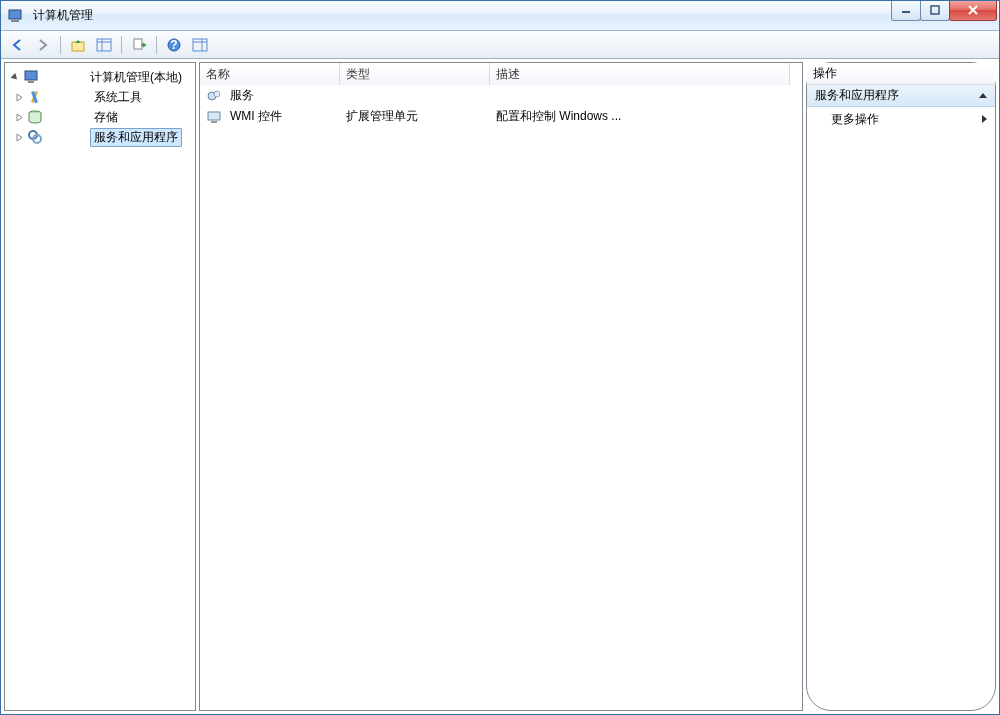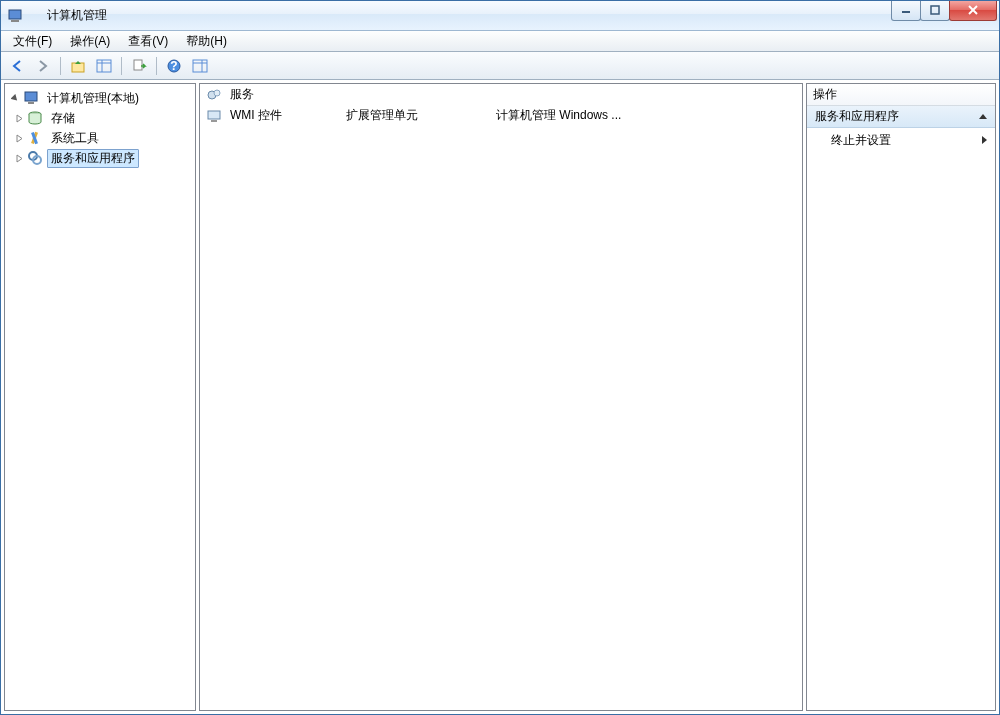--- a/index.html
+++ b/index.html
@@ -2,50 +2,50 @@
 <html><head>
 <meta charset="utf-8">
 <style>
 * { box-sizing: border-box; margin: 0; padding: 0; font-family: "Microsoft YaHei", "Segoe UI", Tahoma, sans-serif; font-size: 12px; }
 html, body { width: 1000px; height: 715px; overflow: hidden; background: #fff; }
 
 .window { width: 1000px; height: 715px; border: 1px solid #3a6ea5; display: flex; flex-direction: column; background: #fff; }
 
 
 .titlebar { height: 30px; background: linear-gradient(to bottom, #f7fbff 0%, #e8f1fb 45%, #d9e9f9 46%, #e8f3fe 100%); border-bottom: 1px solid #9db7d1; display: flex; align-items: center; padding: 0 0 0 6px; }
-.titlebar .title { flex: 1; display: flex; align-items: center; gap: 20px; color: #000; }
+.titlebar .title { flex: 1; display: flex; align-items: center; gap: 6px; color: #000; }
 .win-controls { display: flex; height: 20px; margin-right: 2px; margin-top: -10px;}
 .win-btn { width: 30px; height: 20px; display: flex; align-items: center; justify-content: center; border: 1px solid #6f8ba8; border-top: none; border-radius: 0 0 3px 3px; margin-left: -1px; background: linear-gradient(to bottom, #f5f9fd, #d5e5f5); }
 .win-btn.close { width: 48px; background: linear-gradient(to bottom, #f3a5a0 0%, #e46a63 49%, #d94b43 50%, #e2776f 100%); border-color: #9c3b36; }
 .win-glyph { stroke: #3a5a7a; }
 .win-btn.close .win-glyph { stroke: #fff; }
 
 
 .menubar { height: 21px; background: linear-gradient(to bottom,#fdfefe,#e9eef3); border-bottom: 1px solid #a0b0c0; display:flex; align-items:center; padding: 0 4px; gap: 2px;}
 .menu-item { padding: 2px 8px; cursor: default; }
 
 
 .toolbar { height: 28px; background: linear-gradient(to bottom,#fafcfe,#e6edf4); border-bottom: 1px solid #a0b0c0; display:flex; align-items:center; padding: 0 4px; gap: 2px; }
 .tool-btn { width: 24px; height: 24px; display:flex; align-items:center; justify-content:center; border: 1px solid transparent; border-radius: 2px;}
 .tool-sep { width: 1px; height: 18px; background: #b0bcc8; margin: 0 3px; }
 
 
 .body { flex: 1; display: flex; border-top: none; }
 .panel { border: 1px solid #828790; background: #fff; margin: 3px; }
 .tree-panel { width: 192px; margin-right: 0; padding: 4px 2px; }
 .list-panel { flex: 1; margin-left: 3px; margin-right: 0; display:flex; flex-direction:column; }
-.actions-panel { width: 190px; margin-left: 3px; display:flex; flex-direction:column; }
+.actions-panel { width: 190px; margin-left: 3px; display:flex; flex-direction:column;border-radius:25px; }
 
 
 .tree-row { display:flex; align-items:center; height: 20px; padding-left: 2px; white-space:nowrap; }
 .tree-row.child { padding-left: 6px; }
 .expander { width:12px; height:12px; display:inline-flex; align-items:center; justify-content:center; margin-right: 2px; color:#5a6b7c;}
 .tree-icon { width:16px; height:16px; margin-right: 4px; display:inline-flex; align-items:center; justify-content:center; }
 .tree-row.selected .tree-label-box { background:#cde8ff; border:1px solid #7da2ce; padding: 0 3px; border-radius: 1px; }
-.tree-label-box { padding: 0 4px; }
+.tree-label-box { padding: 0 4px; margin-left: 43px; }
 
 
 .col-header { height: 22px; display:flex; border-bottom: 1px solid #d5dce3; background:#fff; }
 .col { height:22px; display:flex; align-items:center; padding: 0 6px; border-right: 1px solid #d5dce3; background: linear-gradient(to bottom,#ffffff,#f3f6fa); color:#333; }
 .col.name { width: 140px; }
 .col.type { width: 150px; }
 .col.desc { flex:1; }
 .col.end { width: 10px; border-right:none; background:#fff; }
 .list-body { flex:1; }
 .list-row { display:flex; height: 21px; align-items:center; }
@@ -92,26 +92,20 @@
       </div>
       <div class="win-btn close">
         <svg width="12" height="10">
             <line class="win-glyph" x1="2" y1="1" x2="10" y2="9" stroke-width="2"></line>
             <line class="win-glyph" x1="10" y1="1" x2="2" y2="9" stroke-width="2"></line>
           </svg>
       </div>
     </div>
   </div>
 
-  <div class="menubar">
-    <div class="menu-item">文件(F)</div>
-    <div class="menu-item">操作(A)</div>
-    <div class="menu-item">查看(V)</div>
-    <div class="menu-item">帮助(H)</div>
-  </div>
 
   <div class="toolbar">
     <div class="tool-btn">
       <svg width="16" height="16">
           <path d="M11 3 L5 8 L11 13" fill="none" stroke="#2a6fd6" stroke-width="2"></path>
         </svg>
     </div>
     <div class="tool-btn">
       <svg width="16" height="16">
           <path d="M5 3 L11 8 L5 13" fill="none" stroke="#8a97a4" stroke-width="2"></path>
@@ -172,57 +166,63 @@
         <span class="tree-label-box">计算机管理(本地)</span>
       </div>
       <div class="tree-row child">
         <span class="expander">
             <svg width="9" height="9">
               <path d="M2 1 L7 4.5 L2 8 Z" fill="none" stroke="#888"></path>
             </svg>
           </span>
         <span class="tree-icon">
             <svg width="16" height="16">
+              <rect x="6" y="2" width="3" height="12" fill="#e0b040" transform="rotate(20 8 8)"></rect>
+              <rect x="6" y="2" width="3" height="12" fill="#4d8fe0" transform="rotate(-20 8 8)"></rect>
+            </svg>
+          </span>
+        <span class="tree-label-box">系统工具</span>
+      </div>
+      <div class="tree-row child">
+        <span class="expander">
+            <svg width="9" height="9">
+              <path d="M2 1 L7 4.5 L2 8 Z" fill="none" stroke="#888"></path>
+            </svg>
+          </span>
+        <span class="tree-icon">
+            <svg width="16" height="16">
               <ellipse cx="8" cy="4" rx="6" ry="2" fill="#b8d8b8" stroke="#4a8a4a"></ellipse>
               <path d="M2 4 L2 12 A6 2 0 0 0 14 12 L14 4" fill="#d8f0d8" stroke="#4a8a4a"></path>
             </svg>
           </span>
         <span class="tree-label-box">存储</span>
       </div>
-      <div class="tree-row child">
-        <span class="expander">
-            <svg width="9" height="9">
-              <path d="M2 1 L7 4.5 L2 8 Z" fill="none" stroke="#888"></path>
-            </svg>
-          </span>
-        <span class="tree-icon">
-            <svg width="16" height="16">
-              <rect x="6" y="2" width="3" height="12" fill="#e0b040" transform="rotate(20 8 8)"></rect>
-              <rect x="6" y="2" width="3" height="12" fill="#4d8fe0" transform="rotate(-20 8 8)"></rect>
-            </svg>
-          </span>
-        <span class="tree-label-box">系统工具</span>
-      </div>
       <div class="tree-row child selected">
         <span class="expander">
             <svg width="9" height="9">
               <path d="M2 1 L7 4.5 L2 8 Z" fill="none" stroke="#888"></path>
             </svg>
           </span>
         <span class="tree-icon">
             <svg width="16" height="16">
               <circle cx="6" cy="6" r="4" fill="none" stroke="#4a7aaa" stroke-width="2"></circle>
               <circle cx="10" cy="10" r="4" fill="none" stroke="#7aa4ce" stroke-width="2"></circle>
             </svg>
           </span>
         <span class="tree-label-box">服务和应用程序</span>
       </div>
     </div>
 
     <div class="panel list-panel">
+      <div class="col-header">
+        <div class="col name">名称</div>
+        <div class="col type">类型</div>
+        <div class="col desc">描述</div>
+        <div class="col end"></div>
+      </div>
       <div class="list-body">
         <div class="list-row">
           <div class="cell name">
             <span class="tree-icon">
                 <svg width="16" height="16">
                   <circle cx="6" cy="8" r="4" fill="#d0e0ee" stroke="#6a8aaa"></circle>
                   <circle cx="11" cy="6" r="3" fill="#e0ecf6" stroke="#8aa6c2"></circle>
                 </svg>
               </span>
             <span>服务</span>
@@ -238,32 +238,32 @@
                   <rect x="2" y="3" width="12" height="8" fill="#d8e8f6" stroke="#6a8aaa"></rect>
                   <rect x="5" y="12" width="6" height="2" fill="#999"></rect>
                 </svg>
               </span>
             <span>WMI 控件</span>
           </div>
           <div class="cell type">
               <span>扩展管理单元</span>
             </div>
           <div class="cell desc">
-              <span>计算机管理 Windows ...</span>
+              <span>配置和控制 Windows ...</span>
             </div>
         </div>
       </div>
     </div>
 
     <div class="panel actions-panel">
       <div class="actions-header">操作</div>
       <div class="actions-sub">
         <span>服务和应用程序</span>
         <span class="tri-up"></span>
       </div>
       <div class="actions-item">
-        <span>终止并设置</span>
+        <span>更多操作</span>
         <span class="tri-right"></span>
       </div>
     </div>
 
   </div>
 </div>
 
 </body></html>

